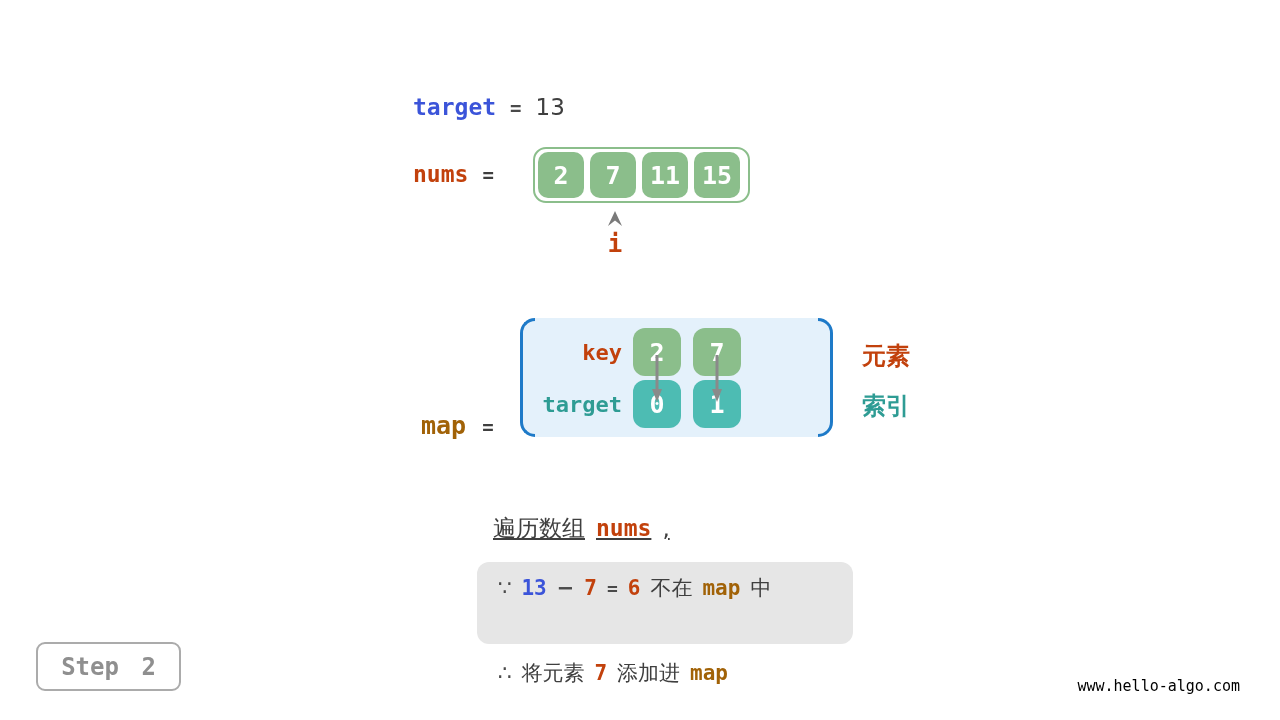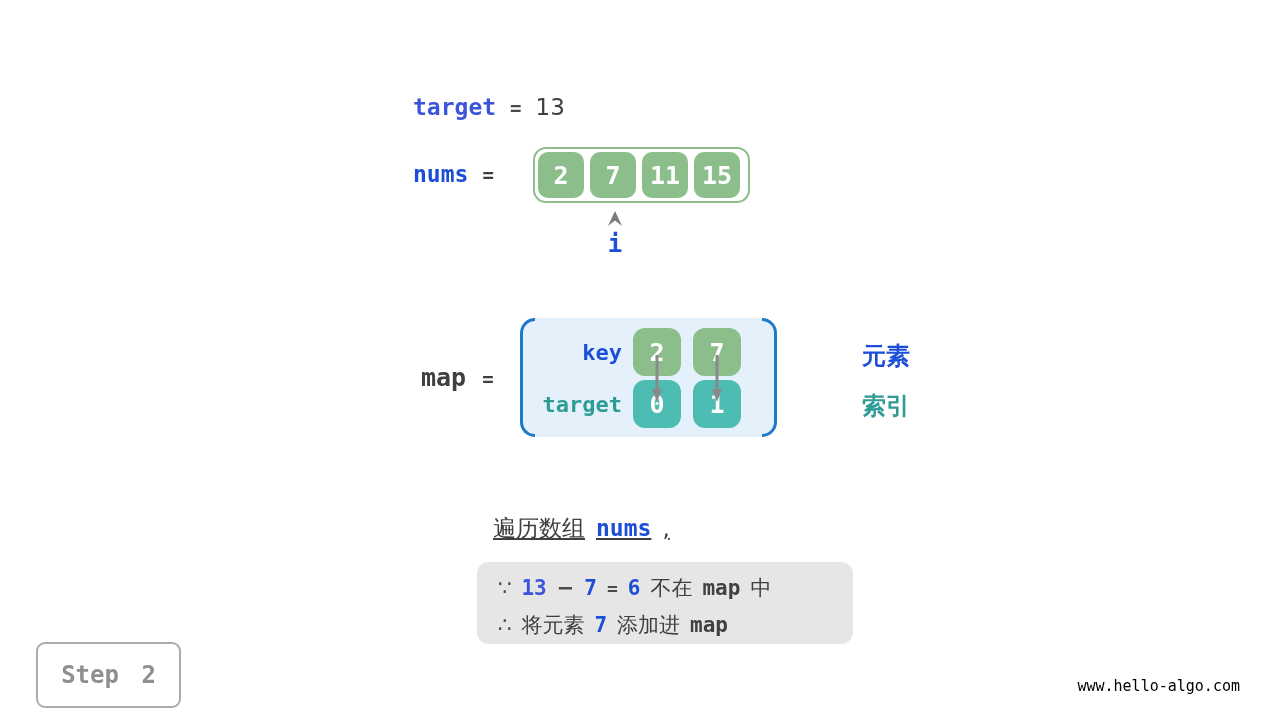--- a/index.html
+++ b/index.html
@@ -8,22 +8,22 @@
     width: 1280px; height: 720px;
     background: #ffffff;
     overflow: hidden;
     font-family: "DejaVu Sans", sans-serif;
     color: #3f3f3f;
   }
   .abs { position: absolute; }
   .code { font-family: "DejaVu Sans Mono", "Liberation Mono", monospace; font-weight: bold; }
   .plain { font-family: "DejaVu Sans", sans-serif; }
   .royal { color: #3b54d9; }
-  .azure { color: #404040; }
-  .green { color: #1d4ed8; }
+  .azure { color: #a16207; margin-top: 48px; }
+  .green { color: #c2410c; }
   .teal  { color: #2e9c94; }
   .dark  { color: #3f3f3f; }
 
   
   .target-row { left: 413px; top: 94px; display: flex; align-items: baseline; gap: 14px; font-size: 23px; }
   .target-row .op { font-size: 19px; color: #4a4a4a; font-weight: bold; font-family: "DejaVu Sans Mono", monospace; }
 
   
   .nums-label { left: 413px; top: 161px; display: flex; align-items: baseline; gap: 14px; font-size: 23px; }
   .nums-label .op { font-size: 19px; color: #3f3f3f; font-weight: bold; font-family: "DejaVu Sans Mono", monospace; }
@@ -38,21 +38,21 @@
     font-family: "DejaVu Sans Mono", monospace; font-weight: bold; font-size: 25px;
     display: flex; align-items: center; justify-content: center;
   }
   .pointer-icon { left: 608px; top: 211px; width: 14px; height: 15px; }
   .i-label { left: 607px; top: 230px; width: 16px; text-align: center; font-size: 24px; }
 
   
   .map-label { left: 421px; top: 363px; display: flex; align-items: baseline; gap: 16px; font-size: 25px; }
   .map-label .op { font-size: 19px; color: #3f3f3f; font-weight: bold; font-family: "DejaVu Sans Mono", monospace; }
   .map-box {
-    left: 520px; top: 318px; width: 257px; height: 119px;
+    left: 520px; top: 318px; width: 313px; height: 119px;
     background: #e4f1fb; border-radius: 16px;
   }
   .bracket {
     position: absolute; top: 0; bottom: 0; width: 15px; box-sizing: border-box;
     border: 3px solid #1e7ac8;
   }
   .bracket.left  { left: 0;  border-right: none; border-radius: 16px 0 0 16px; }
   .bracket.right { right: 0; border-left: none;  border-radius: 0 16px 16px 0; }
   .map-row-label { position: absolute; left: 16px; width: 86px; text-align: right; font-size: 22px; }
   .map-key-label   { top: 22px; }
@@ -83,21 +83,21 @@
     display: flex; flex-direction: column; justify-content: center; gap: 0;
   }
   .note-line { display: flex; align-items: baseline; gap: 10px; font-size: 21px; line-height: 36px; }
   .note-line .code { font-size: 21px; }
   .note-line .sym { color: #4a4a4a; }
   .note-line .minus { color: #4a4a4a; font-weight: bold; }
   .note-line .eq { color: #4a4a4a; font-family: "DejaVu Sans Mono", monospace; font-weight: bold; font-size: 18px; }
 
   
   .step-badge {
-    left: 36px; top: 642px; width: 145px; height: 66px;
+    left: 36px; top: 642px; width: 145px; height: 49px;
     border: 2px solid #ababab; border-radius: 9px; box-sizing: border-box;
     display: flex; align-items: center; justify-content: center;
     color: #8f8f8f; font-family: "DejaVu Sans Mono", monospace; font-weight: bold; font-size: 24px;
     background: #ffffff; word-spacing: 8px;
   }
 
   
   .watermark {
     right: 40px; top: 677px;
     color: #000000; font-family: "DejaVu Sans Mono", monospace; font-size: 15px;

